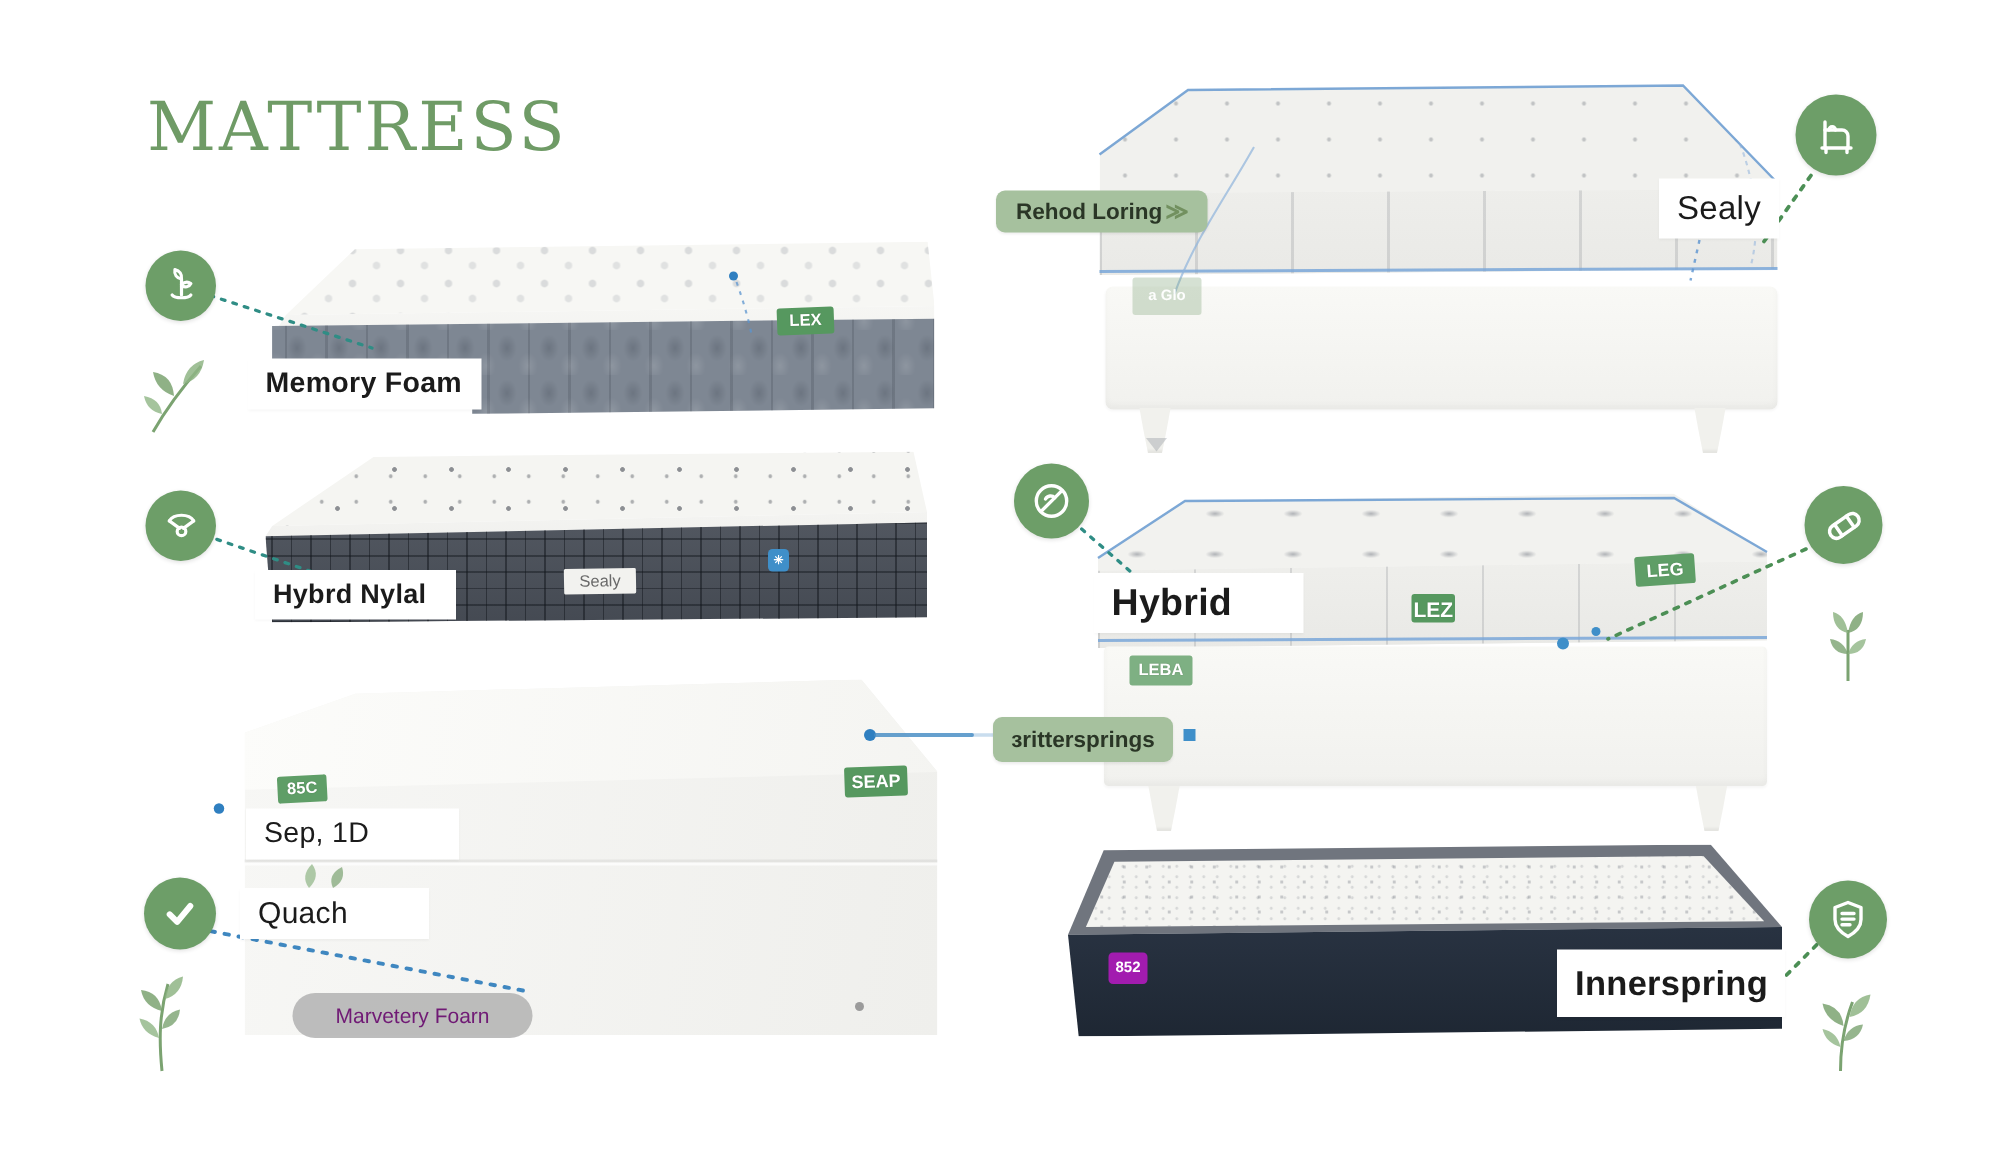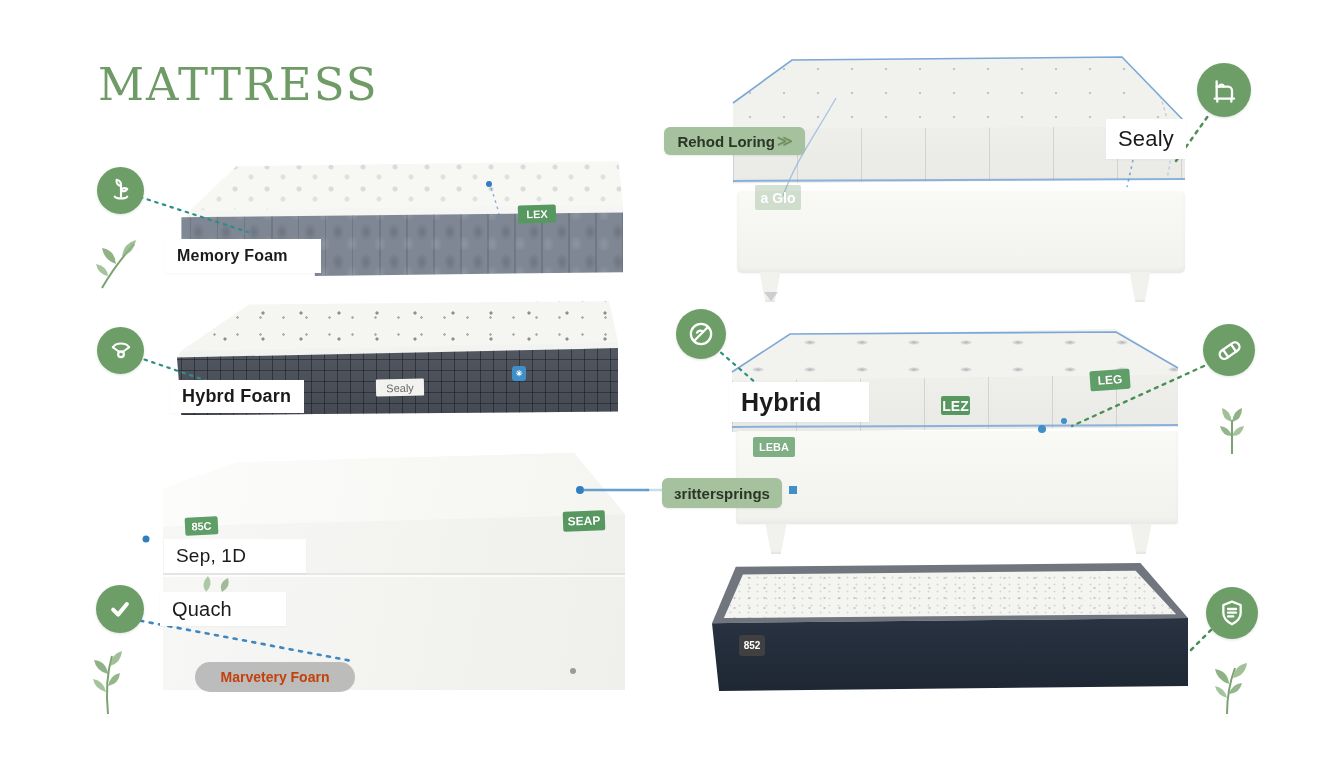--- a/index.html
+++ b/index.html
@@ -33,23 +33,23 @@
     position:absolute; z-index:5; background:#56985f; color:#fff;
     font-weight:700; display:flex; align-items:center; justify-content:center;
     border-radius:2px; text-shadow:0 0 1px rgba(0,0,0,.2);
   }
   .gtag.faded { background:rgba(134,170,128,.35); color:rgba(255,255,255,.95); text-shadow:none; }
   .bchip {
     position:absolute; z-index:5; background:#3f8fc9; color:#fff; border-radius:3px;
     display:flex; align-items:center; justify-content:center; font-weight:700;
   }
   .pill {
-    position:absolute; z-index:7; background:rgba(178,178,178,.85); color:#c2410c;
+    position:absolute; z-index:7; background:rgba(178,178,178,.85); color:#701a75;
     border-radius:15px; display:flex; align-items:center; justify-content:center;
-    font-weight:700;
+    font-weight:400;
   }
   .icirc {
     position:absolute; z-index:7; border-radius:50%; background:#6d9e68;
     display:flex; align-items:center; justify-content:center;
     box-shadow:0 1px 3px rgba(0,0,0,.12);
   }
   .icirc svg { stroke:#fff; fill:none; stroke-width:1.7; stroke-linecap:round; stroke-linejoin:round; }
   .leafdec { position:absolute; z-index:2; }
   .leg {
     position:absolute; z-index:1; background:#f1f1ed;
@@ -168,21 +168,21 @@
   </svg>
 
   <h1 class="title">MATTRESS</h1>
 
   <div class="mattress" style="left:163px; top:160px; width:460px; height:122px;">
     <div class="face quilt" style="clip-path:polygon(16% 5%, 99% 1%, 100% 36%, 6% 41%);"></div>
     <div class="face" style="clip-path:polygon(6% 41%, 100% 36%, 100% 43%, 5% 47%); background:linear-gradient(180deg,#fbfbf9,#ededea);"></div>
     <div class="face mf-side" style="clip-path:polygon(4% 47%, 100% 43%, 100% 92%, 33% 95%, 33% 67%, 4% 71%);"></div>
     <div class="gtag" style="left:355px; top:45px; width:38px; height:18px; font-size:11px; transform:rotate(-2deg);">LEX</div>
   </div>
-  <div class="wlabel" style="left:165px; top:239px; width:156px; height:34px; font-size:16px;">Memory Foam</div>
+  <div class="wlabel" style="left:165px; top:239px; width:156px; height:34px; font-size:19px;">Memory Foam</div>
 
   <div class="icirc" style="left:97px; top:167px; width:47px; height:47px;">
     <svg width="30" height="30" viewBox="0 0 24 24">
       <path d="M7 16.5 c1.5 2 8.5 2 10 0"></path>
       <path d="M12 16.5 V8"></path>
       <path d="M12 8 C9.5 7.5 8 5.5 8.5 3 C11 3.5 12.3 5.6 12 8 Z"></path>
       <path d="M12 11 C13.5 9.6 15.5 9.4 17 10.4 C16 12.4 14 12.6 12 11.6"></path>
     </svg>
   </div>
 
@@ -193,21 +193,21 @@
     <path d="M16 46 q-10 -2 -12 -12 q11 2 12 12Z" fill="#8fb585" opacity=".8"></path>
   </svg>
 
   <div class="mattress" style="left:168px; top:300px; width:450px; height:115px;">
     <div class="face speckle-dark" style="clip-path:polygon(18% 4%, 98% 1%, 100% 36%, 3% 44%);"></div>
     <div class="face" style="clip-path:polygon(3% 44%, 100% 36%, 100% 42%, 2% 50%); background:linear-gradient(180deg,#fafaf8,#e8e8e5);"></div>
     <div class="face grid-side" style="clip-path:polygon(2% 50%, 100% 42%, 100% 97%, 3% 100%);"></div>
     <div class="abs" style="left:208px; top:79px; width:48px; height:17px; background:#f2f2ef; color:#6a6a6a; z-index:5; display:flex; align-items:center; justify-content:center; font-size:11px; transform:rotate(-1deg); border-radius:1px;">Sealy</div>
     <div class="bchip" style="left:344px; top:66px; width:14px; height:15px; font-size:8px;">✳</div>
   </div>
-  <div class="wlabel" style="left:170px; top:380px; width:134px; height:33px; font-size:18px;">Hybrd Foarn</div>
+  <div class="wlabel" style="left:170px; top:380px; width:134px; height:33px; font-size:18px;">Hybrd Nylal</div>
 
   <div class="icirc" style="left:97px; top:327px; width:47px; height:47px;">
     <svg width="30" height="30" viewBox="0 0 24 24">
       <path d="M5.5 9 C8 5 16 5 18.5 9"></path>
       <path d="M5.5 9 L11 13"></path>
       <path d="M18.5 9 L13 13"></path>
       <circle cx="12" cy="14.6" r="2.3"></circle>
     </svg>
   </div>
 
@@ -241,21 +241,21 @@
     <path d="M24 20 q-4 -9 6 -14 q3 9 -6 14Z" fill="#7ba371" opacity=".7"></path>
   </svg>
 
   <div class="mattress" style="left:733px; top:57px; width:452px; height:133px;">
     <div class="face speckle-lite" style="clip-path:polygon(0 34%, 13% 2%, 86% 0, 100% 48%, 100% 52%, 0 54%);"></div>
     <div class="face panel-side" style="clip-path:polygon(0 54%, 100% 52%, 100% 92%, 0 95%);"></div>
   </div>
   <div class="foundation" style="left:737px; top:191px; width:448px; height:82px;"></div>
   <div class="leg" style="left:757px; top:272px; width:26px; height:30px;"></div>
   <div class="leg" style="left:1127px; top:272px; width:26px; height:30px;"></div>
-  <div class="gtag faded" style="left:755px; top:185px; width:46px; height:25px; font-size:14px;">a Glo</div>
+  <div class="gtag faded" style="left:755px; top:185px; width:46px; height:25px; font-size:10px;">a Glo</div>
 
   <div class="gbadge" style="left:664px; top:127px; width:141px; height:28px; font-size:15px;">
     <span>Rehod Loring</span>
     <span class="arrow">≫</span>
   </div>
   <div class="wlabel" style="left:1106px; top:119px; width:80px; height:40px; font-size:22px; font-weight:500;">Sealy</div>
 
   <div class="icirc" style="left:1197px; top:63px; width:54px; height:54px;">
     <svg width="32" height="32" viewBox="0 0 24 24">
       <path d="M6.5 5.5 v13"></path>
@@ -304,22 +304,23 @@
     <path d="M22 18 q-2 -12 -10 -14 q0 12 10 14Z" fill="#8fb585" opacity=".85"></path>
     <path d="M22 18 q2 -12 10 -14 q0 12 -10 14Z" fill="#7ba371" opacity=".85"></path>
     <path d="M22 32 q-3 -9 -12 -10 q2 10 12 10Z" fill="#7ba371" opacity=".8"></path>
     <path d="M22 32 q3 -9 12 -10 q-2 10 -12 10Z" fill="#8fb585" opacity=".8"></path>
   </svg>
 
   <div class="mattress" style="left:712px; top:563px; width:476px; height:128px;">
     <div class="face" style="clip-path:polygon(5% 3%, 90% 0, 100% 43%, 0 47%); background:#70757e;"></div>
     <div class="face noise" style="clip-path:polygon(6.5% 9%, 89% 6%, 97.5% 40%, 2.5% 43%);"></div>
     <div class="face navy-side" style="clip-path:polygon(0 47%, 100% 43%, 100% 96%, 1.5% 100%);"></div>
-    <div class="bchip" style="left:27px; top:72px; width:26px; height:21px; font-size:10px; background:#404040;">852</div>
-  </div>
+    <div class="bchip" style="left:27px; top:72px; width:26px; height:21px; font-size:10px; background:#a21caf;">852</div>
+  </div>
+  <div class="wlabel" style="left:1038px; top:633px; width:152px; height:45px; font-size:23px;">Innerspring</div>
 
   <div class="icirc" style="left:1206px; top:587px; width:52px; height:52px;">
     <svg width="32" height="32" viewBox="0 0 24 24">
       <path d="M12 3.5 L18.5 6 V12 C18.5 16 15.8 18.4 12 20.5 C8.2 18.4 5.5 16 5.5 12 V6 Z"></path>
       <path d="M9 9 h6 M9 11.8 h6 M9 14.6 h4"></path>
     </svg>
   </div>
   <svg class="leafdec" style="left:1205px; top:650px;" width="52" height="66" viewBox="0 0 52 66">
     <path d="M22 64 C22 48 24 34 30 18" stroke="#7ba371" stroke-width="2" fill="none"></path>
     <path d="M24 34 q-12 -4 -14 -15 q13 2 14 15Z" fill="#7ba371" opacity=".85"></path>

